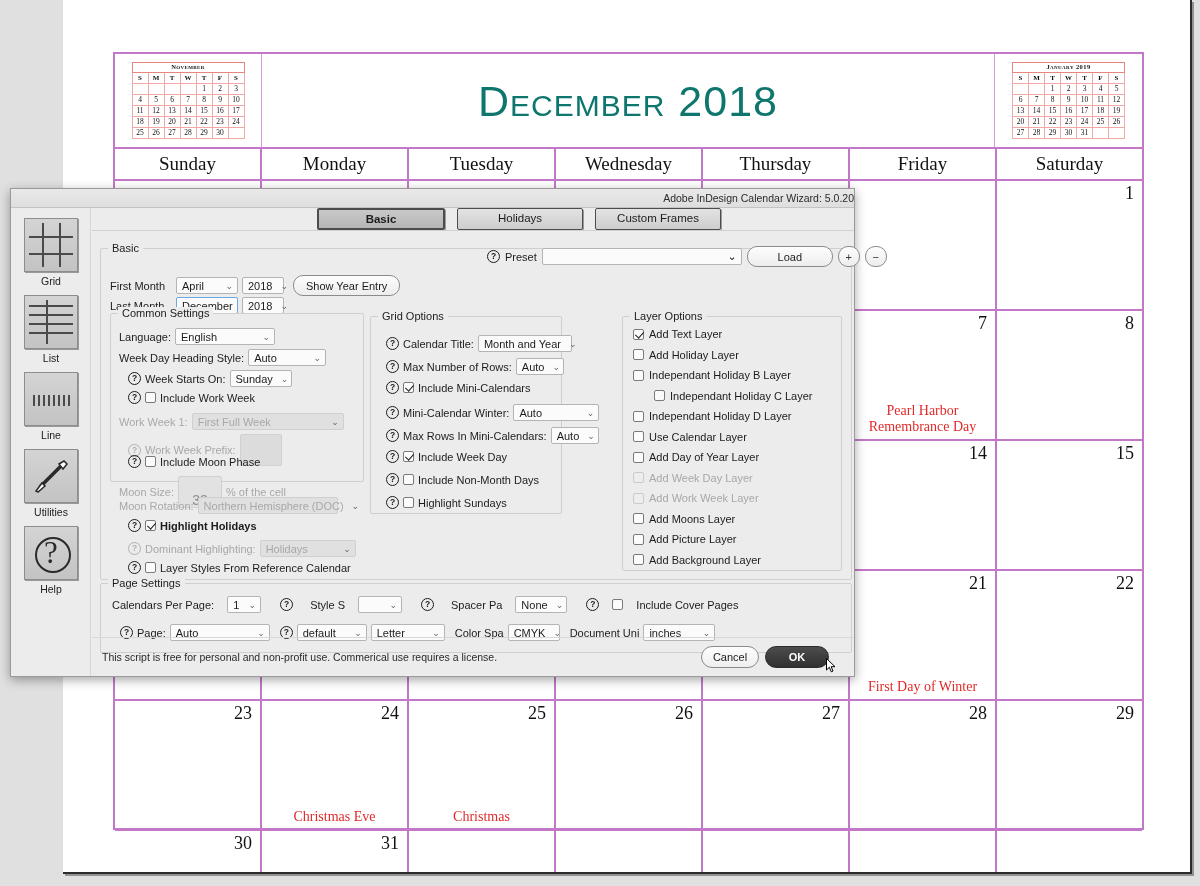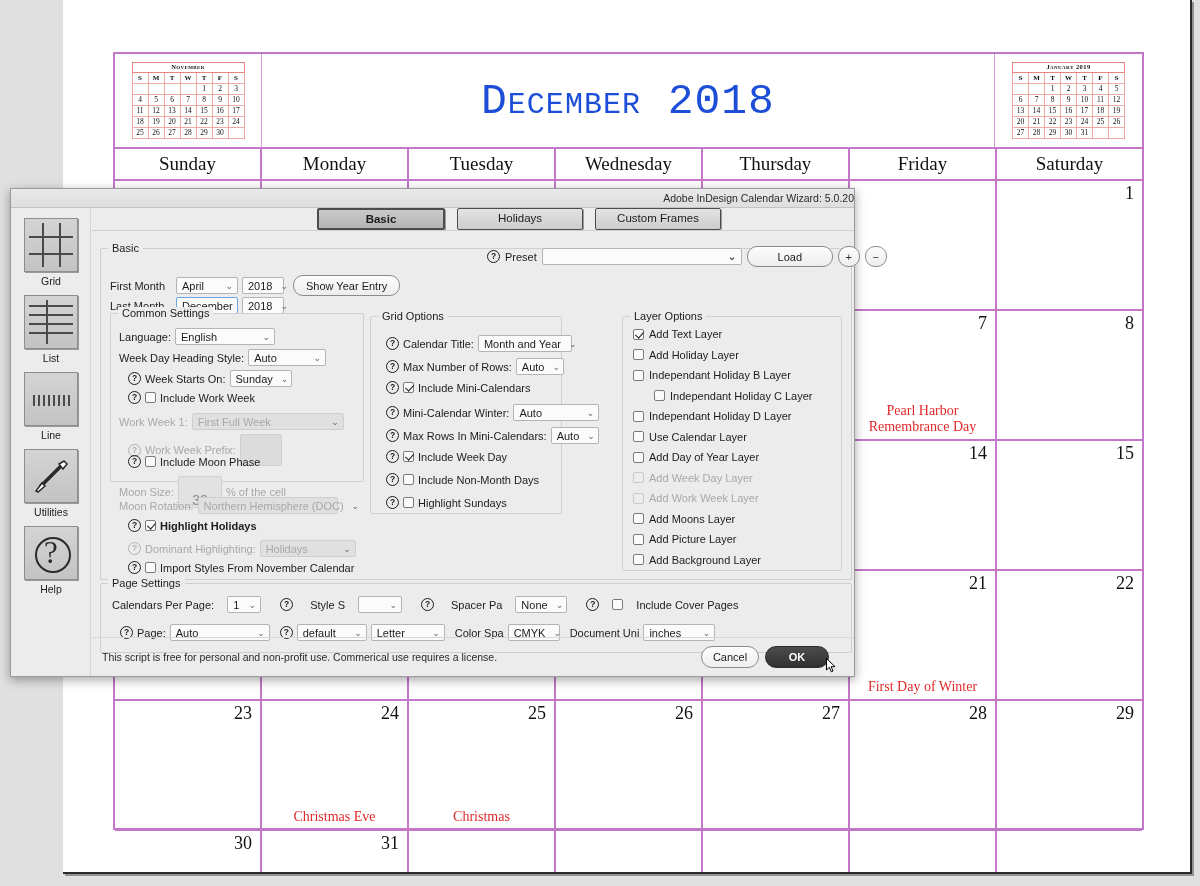--- a/index.html
+++ b/index.html
@@ -51,24 +51,24 @@
   .mini th.mini-title{
     border:1px solid #e8857f;
     font-size:6.5px;letter-spacing:.4px;
     font-variant:small-caps;font-weight:700;
     height:9px;
   }
   .mini td.dow{font-weight:700;font-size:7px;}
   .mini td.empty{color:transparent;}
 
   .cal-title{
-    font-family:Liberation Mono, monospace;
+    font-family:Liberation Sans, sans-serif;
     font-size:43px;line-height:95px;
     letter-spacing:1px;
-    text-align:center;color:#1d4ed8;
+    text-align:center;color:#0f766e;
     font-variant:small-caps;
     white-space:nowrap;
   }
 
   
   .dow-row{display:flex;height:32px;border-bottom:2px solid #c277c8;box-sizing:border-box;}
   .dow-cell{
     flex:1 1 0;border-right:2px solid #c277c8;box-sizing:border-box;
     font-family:"Liberation Serif", serif;font-size:19px;
     display:flex;align-items:center;justify-content:center;color:#111;
@@ -690,21 +690,21 @@
       <span class="q dim">?</span>
       <span class="lbl dim">Dominant Highlighting:</span>
       <span class="sel dim" style="width:96px">
           <span>Holidays</span>
           <span class="cv">⌄</span>
         </span>
     </div>
     <div class="row" style="position:absolute;left:36px;top:353px">
       <span class="q">?</span>
       <span class="cb"></span>
-      <span class="lbl">Import Styles From November Calendar</span>
+      <span class="lbl">Layer Styles From Reference Calendar</span>
     </div>
 
     <div class="group" style="left:278px;top:108px;width:190px;height:196px">
       <span class="group-title">Grid Options</span>
     </div>
     <div class="row" style="position:absolute;left:294px;top:127px">
       <span class="q">?</span>
       <span class="lbl">Calendar Title:</span>
       <span class="sel" style="width:94px">
           <span>Month and Year</span>

